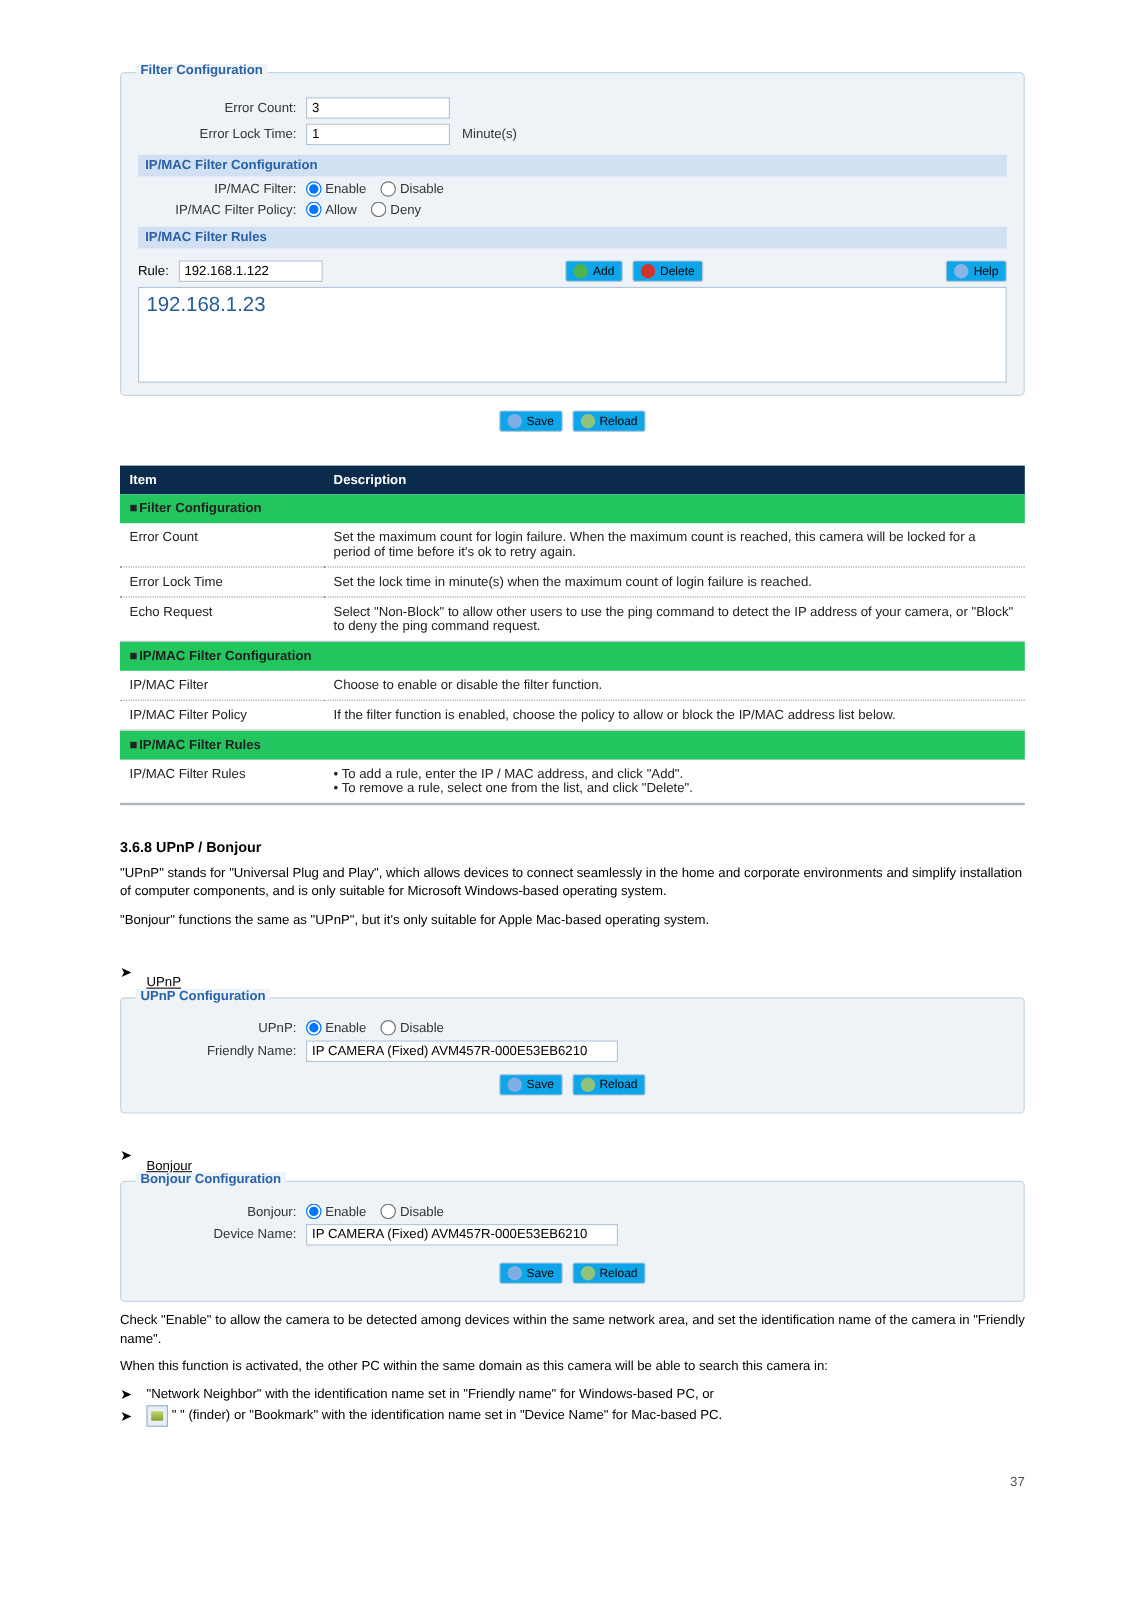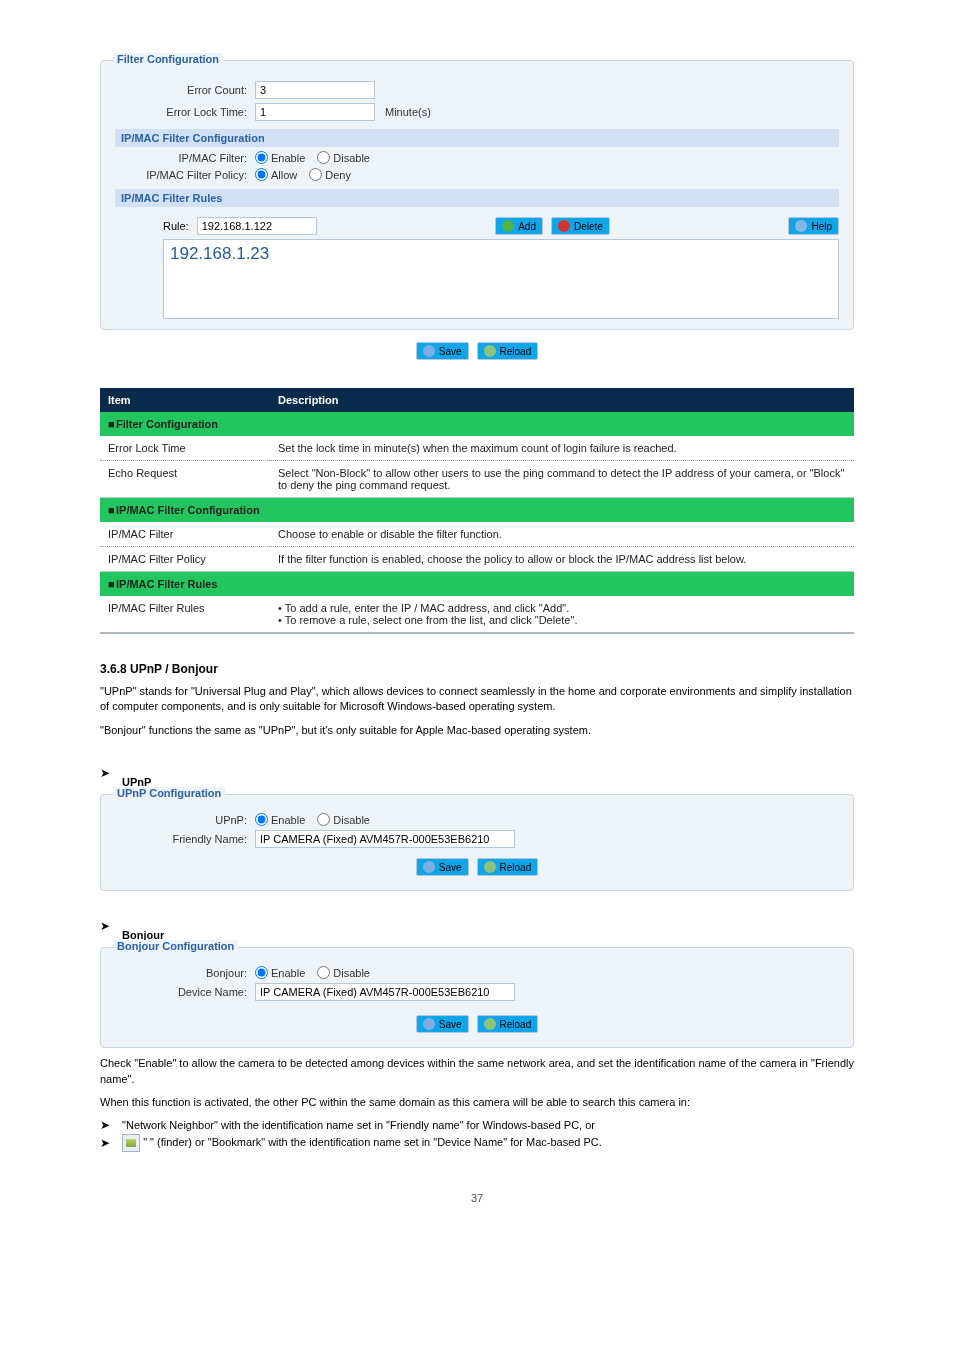--- a/index.html
+++ b/index.html
@@ -13,21 +13,21 @@
   
   .subbar { background: #d1e1f3; color: #2a62a5; font-weight: bold; font-size: 11px; padding: 3px 6px; margin-top: 8px; }
   .row { display: flex; align-items: center; margin: 4px 0; font-size: 11px; color: #333; }
   .rlabel { width: 140px; text-align: right; padding-right: 8px; color: #333; }
   .radio { display: inline-flex; align-items: center; margin-right: 12px; }
   .radio input { margin-right: 3px; }
   .tinput { border: 1px solid #b7c7da; background: #fff; padding: 2px 4px; font-size: 11px; }
   .w120 { width: 120px; }
   .w260 { width: 260px; }
 
-  .rules-area { margin-top: 6px; margin-left: 48px; }
+  .rules-area { margin-top: 6px; }
   .rules-toolbar { display: flex; align-items: center; gap: 8px; padding: 4px 0; }
   .rules-toolbar .spacer { flex: 1; }
   .iconbtn { display: inline-flex; align-items: center; border: 1px solid #b7c7da; background: #0ea5e9; padding: 2px 6px; border-radius: 2px; font-size: 10px; cursor: pointer; }
   .iconbtn .ic { width: 12px; height: 12px; border-radius: 50%; display: inline-block; margin-right: 4px; }
   .ic-add { background: #4fb34f; color: #fff; text-align: center; line-height: 12px; font-size: 10px; }
   .ic-del { background: #d2332f; }
   .ic-help { background: #87b6e4; }
   .ic-save { background: #7faee4; border-radius: 2px; }
   .ic-reload { background: #8fc27b; border-radius: 2px; }
   .rules-list { background: #fff; border: 1px solid #b7c7da; height: 80px; padding: 4px 6px; font-size: 17px; color: #265b94; }
@@ -39,21 +39,21 @@
   .deftable th { background: #0b2b4c; color: #fff; font-size: 11px; text-align: left; padding: 6px 8px; }
   .deftable td { padding: 6px 8px; vertical-align: top; font-size: 11px; color: #222; }
   .deftable .sectionrow td { background: #22c55e; font-weight: bold; }
   .dottedrow td { border-bottom: 1px dotted #9aa1a8; }
   .solidrow td { border-bottom: 1px solid #c2c7cd; }
   .tbottom td { border-bottom: 2px solid #aeb5bc; }
   .bull { display: inline-block; width: 8px; }
 
   .sect-num { font-size: 12px; font-weight: bold; margin-top: 28px; }
   .paratxt { font-size: 11px; margin-top: 8px; line-height: 1.4; }
-  .subhead { font-size: 11px; font-weight: bold; margin-top: 18px; text-decoration: underline; }
+  .subhead { font-size: 11px; font-weight: normal; margin-top: 18px; text-decoration: underline; }
   .arrowline { display: flex; align-items: center; margin-top: 20px; font-size: 11px; }
   .arrowline .arr { margin-right: 12px; font-size: 12px; }
 
   .upanel { border: 1px solid #c6d5e6; border-radius: 4px; background: #eef3f8; margin-top: 6px; position: relative; }
   .upanel .panel-body { padding: 14px 14px 12px 14px; }
 
   .tiny-icon { display:inline-block; width:18px; height:18px; border:1px solid #9fb5cd; background:#e8eef5; vertical-align:middle; position:relative; }
   .tiny-icon::before { content:""; position:absolute; left:3px; top:4px; width:10px; height:8px; background:linear-gradient(#c2d468,#7fa23b); border-radius:1px; }
 </style>
 </head>
@@ -139,20 +139,24 @@
   <table class="deftable">
     <tbody>
         <tr>
       <th style="width:170px">Item</th>
       <th>Description</th>
     </tr>
     <tr class="sectionrow">
           <td colspan="2"><span class="bull">■</span><span>Filter Configuration</span></td>
         </tr>
     <tr class="dottedrow">
+          <td>Error Count</td>
+          <td>Set the maximum count for login failure. When the maximum count is reached, this camera will be locked for a period of time before it's ok to retry again.</td>
+        </tr>
+    <tr class="dottedrow">
           <td>Error Lock Time</td>
           <td>Set the lock time in minute(s) when the maximum count of login failure is reached.</td>
         </tr>
     <tr class="solidrow">
           <td>Echo Request</td>
           <td>Select "Non-Block" to allow other users to use the ping command to detect the IP address of your camera, or "Block" to deny the ping command request.</td>
         </tr>
     <tr class="sectionrow">
           <td colspan="2"><span class="bull">■</span><span>IP/MAC Filter Configuration</span></td>
         </tr>
@@ -258,14 +262,14 @@
 
   <div class="arrowline" style="margin-top:8px">
       <span class="arr">➤</span>
       <span>"Network Neighbor" with the identification name set in "Friendly name" for Windows-based PC, or</span>
     </div>
   <div class="arrowline" style="margin-top:2px">
       <span class="arr">➤</span>
     <span><span class="tiny-icon"></span> <span>"     " (finder) or "Bookmark" with the identification name set in "Device Name" for Mac-based PC.</span></span>
   </div>
 
-  <div style="text-align:center;margin-top:40px;color:#555">37</div>
+  <div style="text-align:right;margin-top:40px;color:#555">37</div>
 </div>
 
 </body></html>

